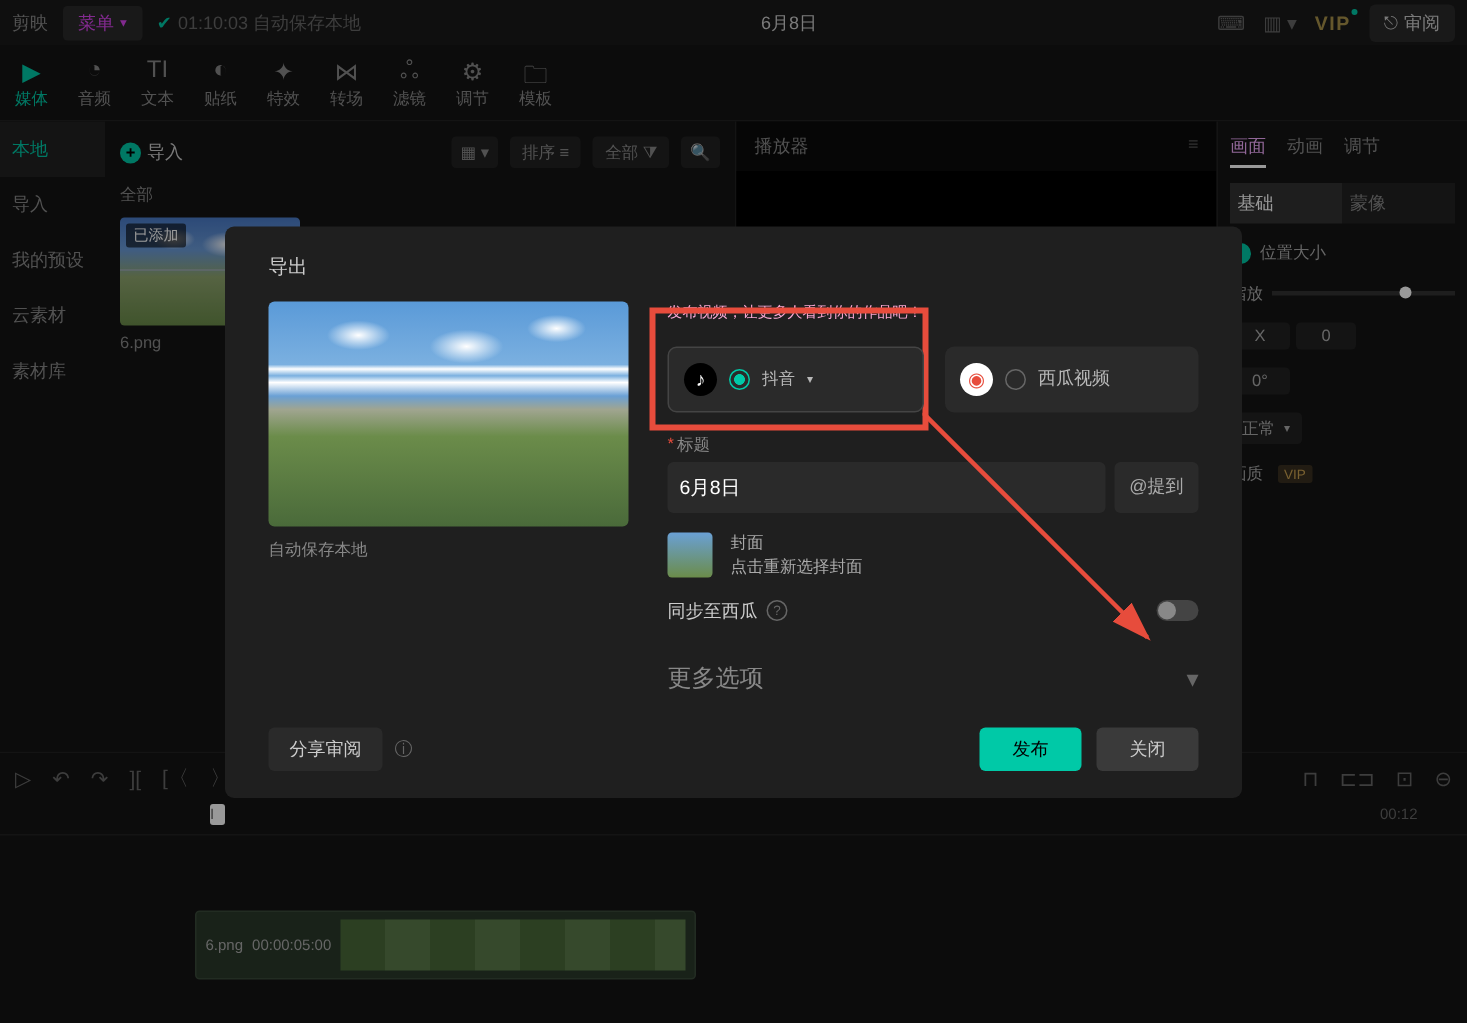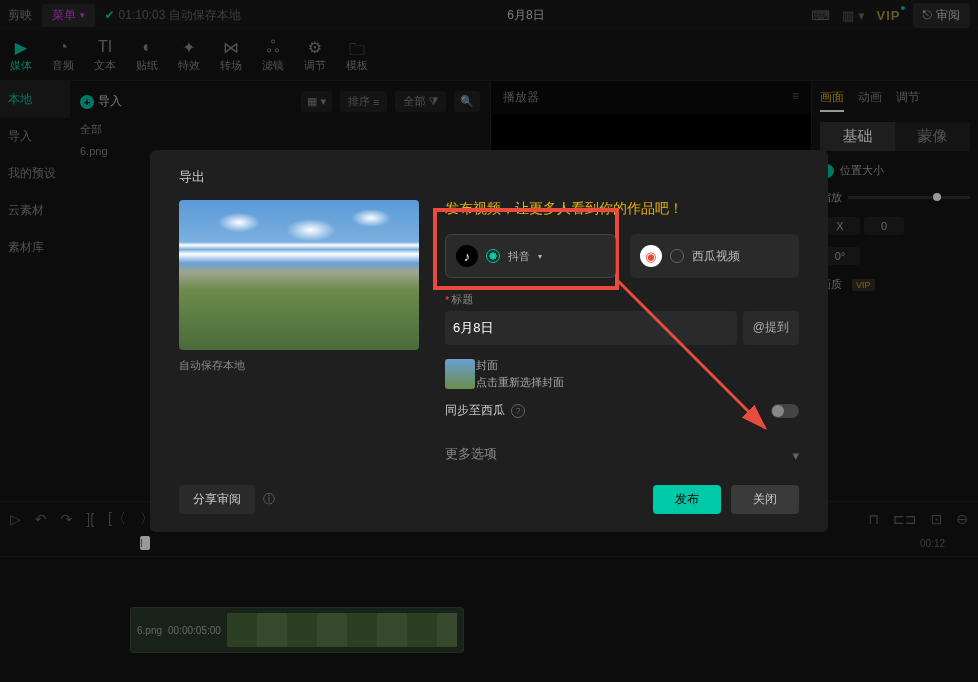--- a/index.html
+++ b/index.html
@@ -41,23 +41,23 @@
 
 .player{flex:1;background:#0a0a0a;display:flex;flex-direction:column}
 .player-hdr{display:flex;padding:8px 12px;color:#888}
 .player-hdr .menu{margin-left:auto;color:#555}
 .player-view{flex:1;background:#000;display:flex;align-items:center;justify-content:center}
 .player-img{width:270px;height:170px;background:linear-gradient(to bottom,#5a8cd0 0%,#7ba6dc 35%,#fff 38%,#5a8cd0 40%,#fff 43%,#5a8cd0 46%,#6b8c4a 100%)}
 
 .inspector{width:150px;background:#141414;border-left:1px solid #222;padding:8px}
 .insp-tabs{display:flex;gap:14px;margin-bottom:10px}
 .insp-tab{color:#888;padding-bottom:4px}
-.insp-tab.active{color:#eab308;border-bottom:2px solid #fff}
+.insp-tab.active{color:#f0abfc;border-bottom:2px solid #fff}
 .sub-tabs{display:flex;margin-bottom:12px}
-.sub-tab{flex:1;text-align:center;padding:5px;background:#222;color:#888;font-size:15px}
+.sub-tab{flex:1;padding:5px;background:#222;color:#888;font-size:12px}
 .sub-tab.active{background:#333;color:#fff}
 .insp-row{display:flex;align-items:center;gap:6px;margin-bottom:12px;font-size:11px;color:#aaa}
 .insp-row .chk-circ{width:12px;height:12px;border:1px solid #00c9a7;border-radius:50%;background:#00c9a7;position:relative}
 .insp-row .chk-circ::after{content:"✓";color:#000;font-size:8px;position:absolute;top:-1px;left:1px}
 .slider{flex:1;height:3px;background:#333;position:relative}
 .slider .knob{width:8px;height:8px;background:#fff;border-radius:50%;position:absolute;top:-3px;left:70%}
 .num-box{background:#222;padding:3px 8px;border-radius:3px;font-size:11px;min-width:24px;text-align:center}
 .xy{display:flex;gap:4px}
 .sel{background:#222;padding:3px 8px;border-radius:3px;font-size:11px;display:flex;align-items:center;gap:6px}
 .sel::after{content:"▾";font-size:8px}
@@ -76,44 +76,44 @@
 .modal-back{position:absolute;inset:0;background:rgba(0,0,0,.4);display:flex;align-items:center;justify-content:center}
 .modal{width:620px;background:#1f1f1f;border-radius:6px;padding:18px 29px;position:relative}
 .modal-title{color:#ccc;font-size:13px;margin-bottom:14px}
 .modal-body{display:flex;gap:26px}
 .preview{width:240px}
 .preview-img{width:240px;height:150px;border-radius:4px;background:linear-gradient(to bottom,#5a9ad8 0%,#7bb0e0 28%,#fff 30%,#7bb0e0 33%,#fff 36%,#6aa0d5 42%,#a0a590 48%,#6b8c4a 60%,#4a6a3a 100%);position:relative;margin-bottom:8px}
 .preview-img::before{content:"";position:absolute;inset:0;background:radial-gradient(ellipse 30px 14px at 25% 15%,#fff 0%,transparent 70%),radial-gradient(ellipse 35px 16px at 55% 20%,#fff 0%,transparent 70%),radial-gradient(ellipse 28px 13px at 80% 12%,#fff 0%,transparent 70%)}
 .open-folder{color:#888;font-size:11px}
 
 .publish{flex:1}
-.publish-head{color:#eab308;font-size:14px;margin-bottom:16px}
+.publish-head{color:#f9a8d4;font-size:10px;margin-bottom:16px}
 .platforms{display:flex;gap:14px;margin-bottom:14px;position:relative}
 .plat{flex:1;background:#2a2a2a;border-radius:6px;padding:10px;display:flex;align-items:center;gap:8px;position:relative}
 .plat.sel{border:1px solid #444}
 .plat .radio{width:12px;height:12px;border:1px solid #666;border-radius:50%}
 .plat.sel .radio{border-color:#00c9a7;background:radial-gradient(circle,#00c9a7 40%,transparent 45%)}
 .plat-icon{width:22px;height:22px;border-radius:50%;display:flex;align-items:center;justify-content:center;font-size:13px}
 .plat-icon.dy{background:#000;color:#fff}
 .plat-icon.xg{background:#fff;color:#e74c3c}
 .red-box{position:absolute;border:4px solid #e74c3c;left:-12px;top:-26px;width:178px;height:74px;pointer-events:none}
 .arrow-svg{position:absolute;left:170px;top:44px;pointer-events:none}
 .field-label{color:#888;font-size:11px;margin-bottom:4px;display:flex;align-items:center;gap:2px}
 .field-label .star{color:#e74c3c}
 .title-row{display:flex;gap:6px;margin-bottom:12px}
 .title-input{flex:1;background:#2a2a2a;border-radius:4px;padding:8px;color:#fff;font-size:13px}
 .mention{background:#2a2a2a;border-radius:4px;padding:8px 10px;color:#aaa;font-size:12px}
-.cover-row{display:flex;gap:1px;align-items:center;margin-bottom:12px}
+.cover-row{display:flex;gap:12px;align-items:center;margin-bottom:12px}
 .cover-thumb{width:30px;height:30px;border-radius:3px;background:linear-gradient(to bottom,#6aa0d5 0%,#6b8c4a 100%)}
 .cover-txt{font-size:11px;color:#aaa;line-height:1.5}
 .sync-row{display:flex;align-items:center;gap:6px;margin-bottom:26px;color:#ccc;font-size:12px}
 .sync-row .q{width:12px;height:12px;border:1px solid #666;border-radius:50%;font-size:9px;display:flex;align-items:center;justify-content:center;color:#666}
 .toggle{margin-left:auto;width:28px;height:14px;background:#444;border-radius:7px;position:relative}
 .toggle::after{content:"";width:12px;height:12px;background:#888;border-radius:50%;position:absolute;top:1px;left:1px}
-.more-row{display:flex;align-items:flex-end;color:#888;font-size:13px}
+.more-row{display:flex;align-items:flex-end;color:#888;font-size:16px}
 .more-row .chev{margin-left:auto;color:#666}
 .modal-foot{display:flex;align-items:center;margin-top:22px}
 .share-btn{background:#2a2a2a;border-radius:4px;padding:6px 14px;color:#ccc;font-size:12px}
 .q-icon{margin-left:8px;color:#666}
 .foot-btns{margin-left:auto;display:flex;gap:10px}
 .btn{padding:6px 22px;border-radius:4px;font-size:12px}
 .btn.primary{background:#00c9a7;color:#000}
 .btn.secondary{background:#3a3a3a;color:#ccc}
 .vip-badge{background:#3a3020;color:#c9a050;font-size:9px;padding:1px 4px;border-radius:2px;margin-left:4px}
 </style>
@@ -195,20 +195,23 @@
       </div>
       <div class="media-tools">
         <span class="mtool icon-only">▦ ▾</span>
         <span class="mtool"><span>排序</span> ≡</span>
         <span class="mtool"><span>全部</span> ⧩</span>
         <span class="mtool icon-only">🔍</span>
       </div>
     </div>
     <div class="cat">全部</div>
     <div>
+      <div class="thumb">
+        <span class="badge">已添加</span>
+      </div>
       <div class="thumb-name">6.png</div>
     </div>
   </div>
 
   <div class="player">
     <div class="player-hdr">
       <span>播放器</span>
       <span class="menu">≡</span>
     </div>
     <div class="player-view">
@@ -237,20 +240,23 @@
         </span>
     </div>
     <div class="insp-row">
       <span class="xy">
         <span class="num-box">X</span>
         <span class="num-box">0</span>
       </span>
     </div>
     <div class="insp-row">
       <span class="num-box">0°</span>
+    </div>
+    <div class="insp-row">
+      <span class="sel">正常</span>
     </div>
     <div class="insp-row">
       <span>画质</span>
       <span class="vip-badge">VIP</span>
     </div>
   </div>
 </div>
 
 <div class="timeline">
   <div class="tl-tools">

